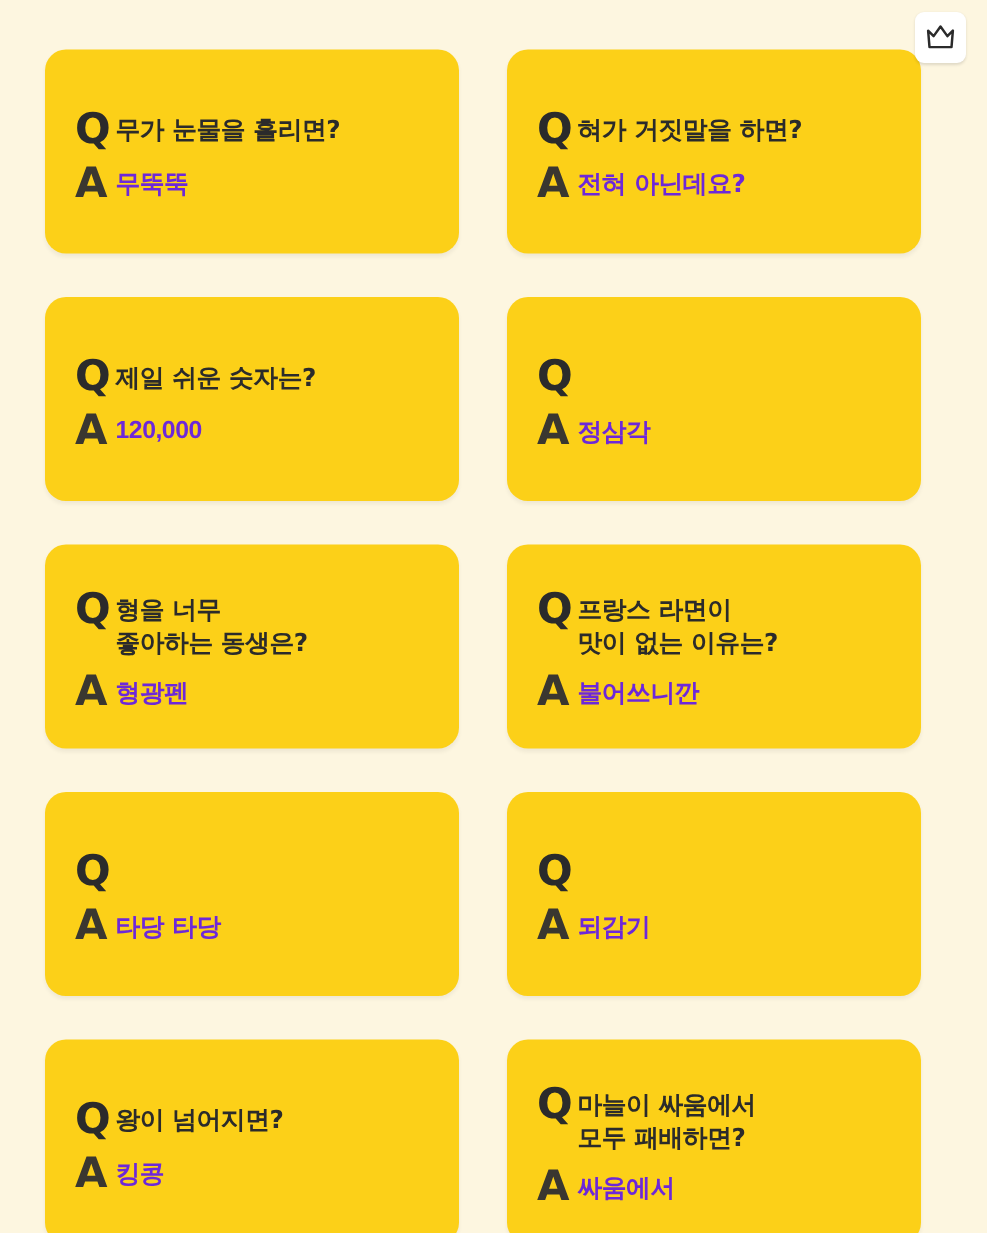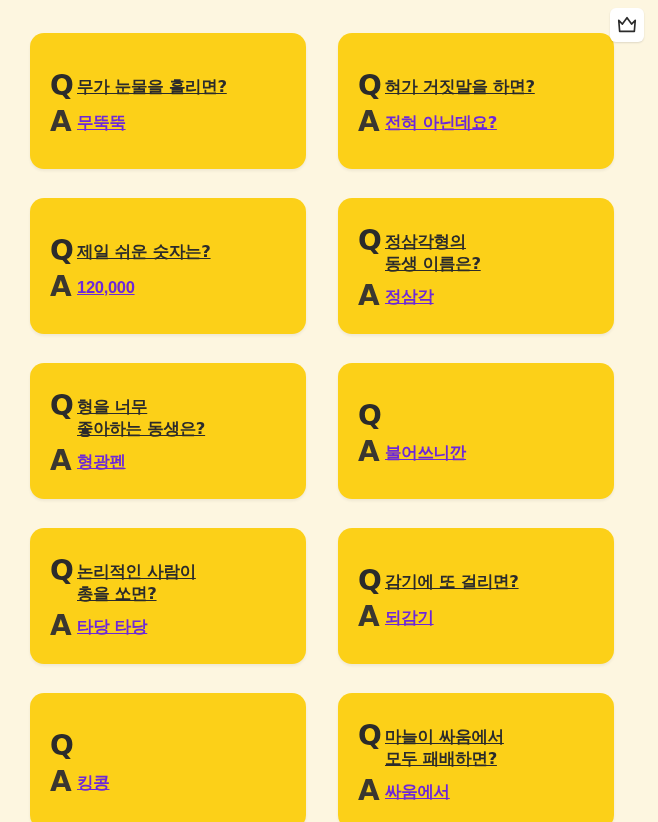--- a/index.html
+++ b/index.html
@@ -73,21 +73,20 @@
   }
   .text {
     font-family: "DejaVu Sans", "Liberation Sans", sans-serif;
     font-size: 16.5px;
     font-weight: bold;
     line-height: 1.28;
     color: #2b2b2b;
     padding-top: 5px;
     letter-spacing: -0.3px;
     white-space: pre-line;
-    text-decoration: underline;
   }
   .text.ans {
     color: #6d28d9;
     padding-top: 5px;
   }
   .num {
     font-family: "Liberation Sans", sans-serif;
   }
 </style>
 </head>
@@ -132,22 +131,20 @@
       </div>
       <div class="row a">
         <span class="mark a">A</span>
         <span class="text ans num">120,000</span>
       </div>
     </div>
 
     <div class="card">
       <div class="row q">
         <span class="mark q">Q</span>
-        <span class="text">정삼각형의
-동생 이름은?</span>
       </div>
       <div class="row a">
         <span class="mark a">A</span>
         <span class="text ans">정삼각</span>
       </div>
     </div>
 
     <div class="card">
       <div class="row q">
         <span class="mark q">Q</span>
@@ -156,53 +153,53 @@
       </div>
       <div class="row a">
         <span class="mark a">A</span>
         <span class="text ans">형광펜</span>
       </div>
     </div>
 
     <div class="card">
       <div class="row q">
         <span class="mark q">Q</span>
+        <span class="text">프랑스 라면이
+맛이 없는 이유는?</span>
       </div>
       <div class="row a">
         <span class="mark a">A</span>
         <span class="text ans">불어쓰니깐</span>
       </div>
     </div>
 
     <div class="card">
       <div class="row q">
         <span class="mark q">Q</span>
-        <span class="text">논리적인 사람이
-총을 쏘면?</span>
       </div>
       <div class="row a">
         <span class="mark a">A</span>
         <span class="text ans">타당 타당</span>
       </div>
     </div>
 
     <div class="card">
       <div class="row q">
         <span class="mark q">Q</span>
-        <span class="text">감기에 또 걸리면?</span>
       </div>
       <div class="row a">
         <span class="mark a">A</span>
         <span class="text ans">되감기</span>
       </div>
     </div>
 
     <div class="card">
       <div class="row q">
         <span class="mark q">Q</span>
+        <span class="text">왕이 넘어지면?</span>
       </div>
       <div class="row a">
         <span class="mark a">A</span>
         <span class="text ans">킹콩</span>
       </div>
     </div>
 
     <div class="card">
       <div class="row q">
         <span class="mark q">Q</span>

